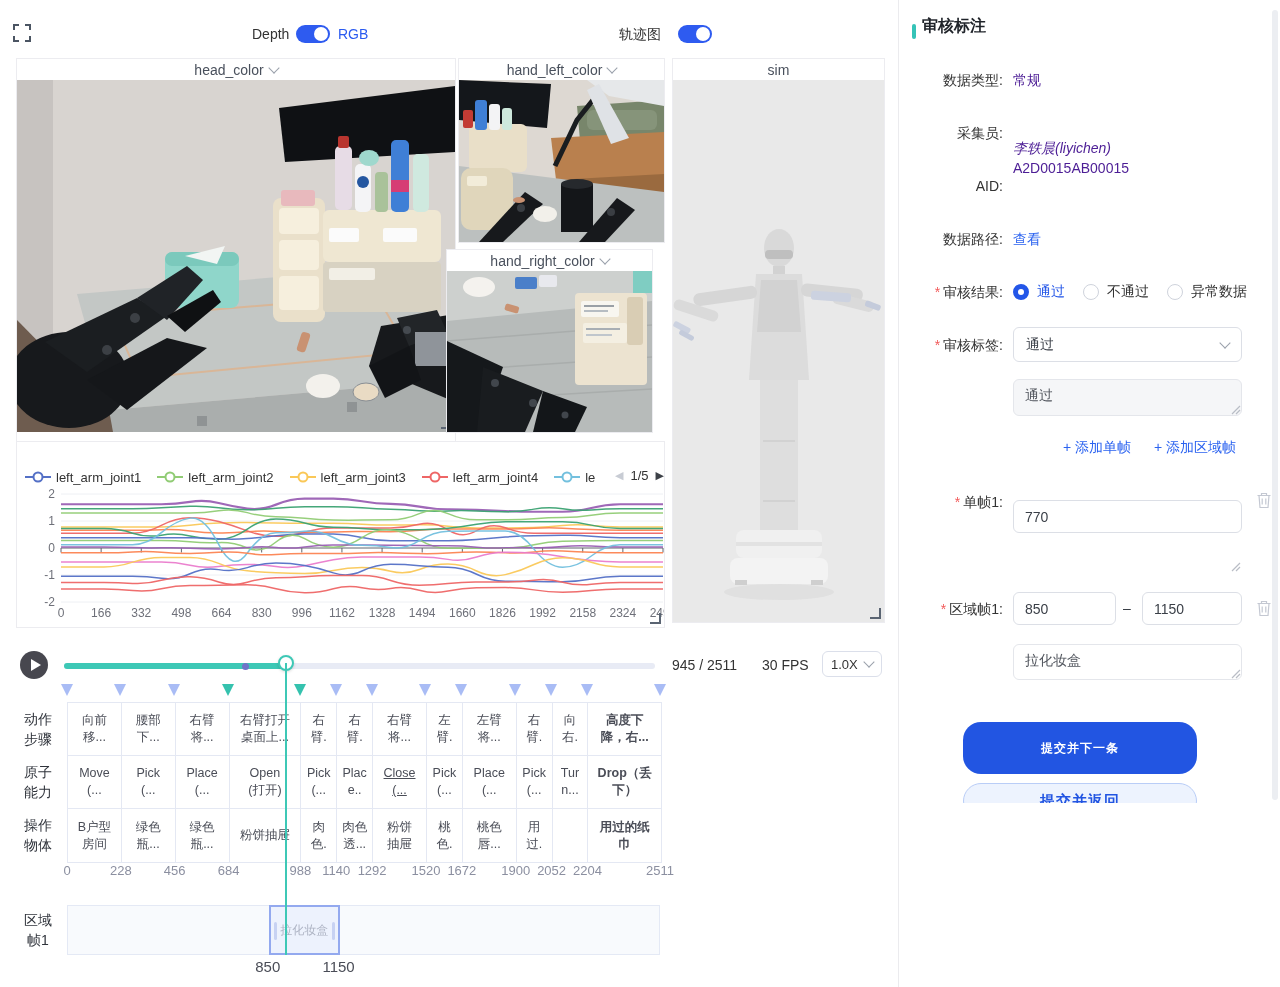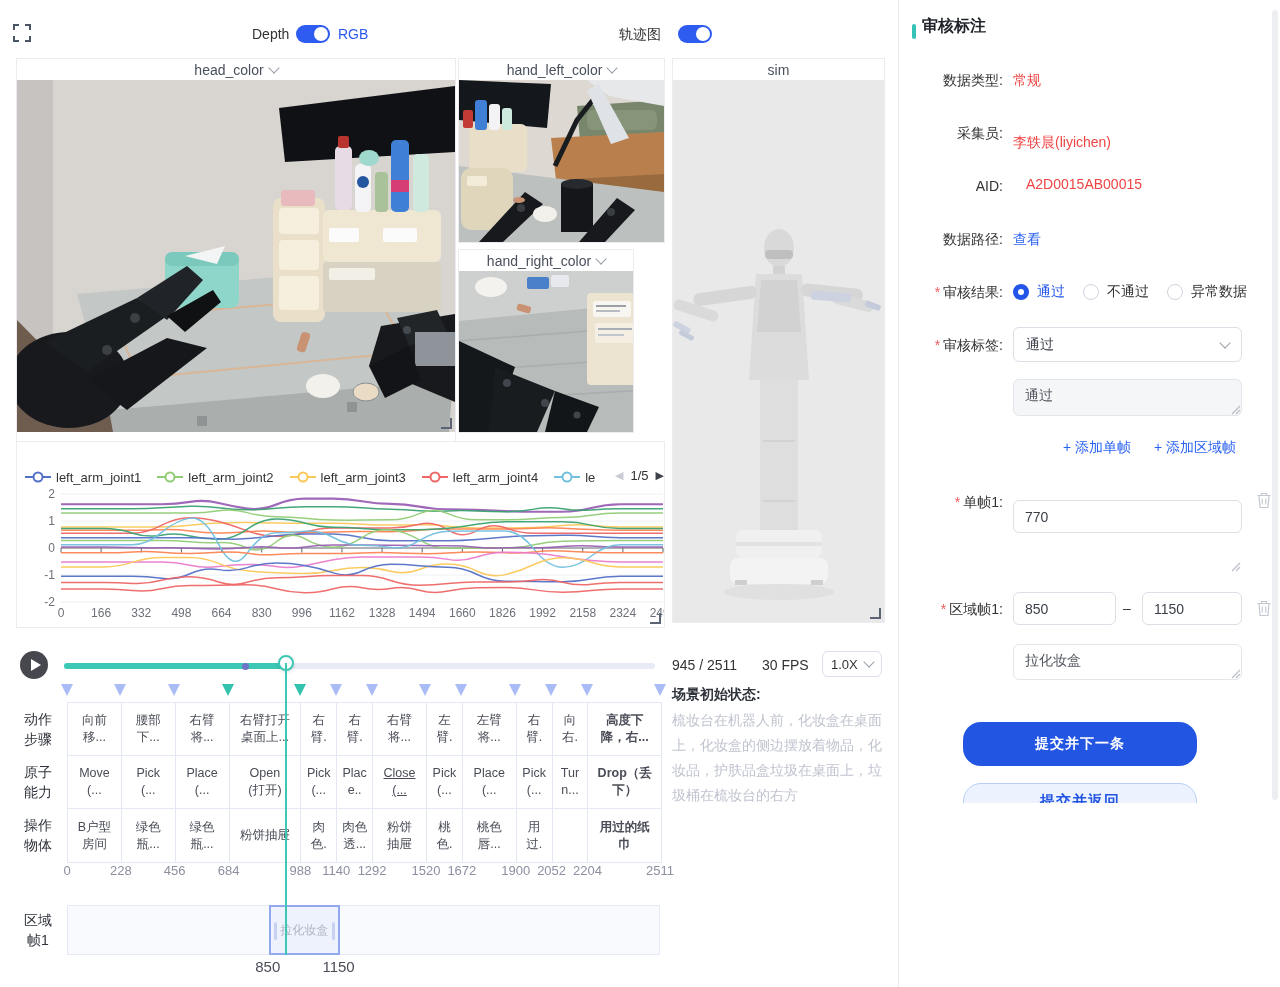--- a/index.html
+++ b/index.html
@@ -61,38 +61,38 @@
              box-sizing:border-box;display:flex;align-items:center;justify-content:center;cursor:pointer;}
   .seg-handle{position:absolute;top:15px;width:3px;height:18px;border-radius:2px;background:#c7d2f3;}
   .seg-label{font-size:12px;color:#aeb4c4;}
   .regtick{position:absolute;top:958px;width:44px;text-align:center;font-size:15px;color:#4a4d57;}
   
   .divider{position:absolute;left:898px;top:0;width:1px;height:987px;background:#ebebee;}
   #review{position:absolute;left:899px;top:0;width:375px;height:803px;overflow:hidden;}
   .rp-titlebar{position:absolute;left:13px;top:24px;width:4px;height:15px;border-radius:2px;background:#35c3b7;}
   .rp-title{position:absolute;left:23px;top:16px;font-size:16px;font-weight:bold;color:#1f2329;}
   .flabel{position:absolute;left:0px;width:104px;text-align:right;font-size:14px;color:#333;}
-  .fvalue{position:absolute;left:114px;font-size:14px;color:#ef4444;}
+  .fvalue{position:absolute;left:114px;font-size:14px;color:#4c1d95;}
   .req{color:#f25a5a;margin-right:3px;}
   .link{color:#2a62f0;cursor:pointer;}
   .radio{width:16px;height:16px;border-radius:50%;box-sizing:border-box;background:#fff;flex:none;}
   .radio.on{border:5px solid #2356e8;} .radio.off{border:1px solid #cfd3dc;}
   .radiorow{position:absolute;left:114px;display:flex;align-items:center;gap:7px;font-size:14px;}
   .selbox{position:absolute;left:114px;width:229px;height:35px;border:1px solid #dcdfe6;border-radius:6px;
           background:#fff;box-sizing:border-box;display:flex;align-items:center;justify-content:space-between;
           padding:0 12px;font-size:14px;color:#3a3f47;cursor:pointer;}
   .ta{position:absolute;left:114px;width:229px;border:1px solid #e4e6eb;border-radius:6px;box-sizing:border-box;
       font-size:14px;color:#52565e;padding:7px 11px;font-family:inherit;background:#fff;}
   .ta.gray{background:#f5f6f8;}
   .rsz{position:absolute;width:10px;height:10px;}
   .inp{position:absolute;height:33px;border:1px solid #dcdfe6;border-radius:6px;font-size:14px;color:#3a3f47;
        padding:0 11px;box-sizing:border-box;background:#fff;font-family:inherit;outline:none;}
   .trash{position:absolute;left:357px;cursor:pointer;}
-  .btn-primary{position:absolute;left:64px;width:234px;height:44px;border-radius:18px;background:#2255e2;
-               color:#fff;font-size:14px;font-weight:600;display:flex;align-items:center;justify-content:center;
+  .btn-primary{position:absolute;left:64px;width:234px;height:52px;border-radius:18px;background:#2255e2;
+               color:#fff;font-size:12px;font-weight:600;display:flex;align-items:center;justify-content:center;
                cursor:pointer;letter-spacing:1px;}
   .btn-secondary{position:absolute;left:64px;width:234px;height:36px;border-radius:18px;background:#edf3fe;
                border:1px solid #b9cdf7;box-sizing:border-box;color:#2255e2;font-size:15px;font-weight:600;
                display:flex;align-items:center;justify-content:center;cursor:pointer;letter-spacing:1px;}
   .scrollthumb{position:absolute;left:1272px;top:10px;width:6px;height:790px;border-radius:3px;background:#eceef2;}
 </style>
 </head>
 <body>
 
 <div id="app">
@@ -197,21 +197,21 @@
         <polygon points="120,162 158,118 176,130 146,162" fill="#17191c"></polygon>
         <circle cx="62" cy="128" r="4" fill="#3a3e43"></circle>
           <circle cx="152" cy="132" r="4" fill="#3a3e43"></circle>
         <ellipse cx="86" cy="134" rx="12" ry="8" fill="#f2f0ea"></ellipse>
         <ellipse cx="60" cy="120" rx="6" ry="3" fill="#c99272"></ellipse>
       </svg>
     </div>
   </div>
 
   
-  <div class="panel" style="left:458px;top:249px;width:176px;height:184px;">
+  <div class="panel" style="left:446px;top:249px;width:207px;height:184px;">
     <div class="ptitle">
       <span>hand_right_color</span>
       <span class="chev"></span>
     </div>
     <div class="pbody" style="height:161px;">
       <svg width="205" height="161" viewBox="0 0 205 161" preserveAspectRatio="none">
         <rect width="205" height="161" fill="#b7bbba"></rect>
         <polygon points="0,0 205,0 205,30 0,50" fill="#cdd0ce"></polygon>
         <path d="M0,70 L205,54 M0,100 L205,86 M0,130 L205,118" stroke="#a9adac" stroke-width="1.5"></path>
         <ellipse cx="32" cy="16" rx="16" ry="10" fill="#f4f2ee"></ellipse>
@@ -473,24 +473,20 @@
 唇...</div>
         <div class="tcell" style="width: 35.8965px;">用
 过.</div>
         <div class="tcell" style="width: 35.8965px;"></div>
         <div class="tcell" style="width: 72.5014px;">用过的纸
 巾</div>
       </div>
     </div>
 
   
-  <div class="abs" style="left:672px;top:686px;width:218px;">
-    <div class="scene-title">场景初始状态:</div>
-    <div class="scene-body">梳妆台在机器人前，化妆盒在桌面上，化妆盒的侧边摆放着物品，化妆品，护肤品盒垃圾在桌面上，垃圾桶在梳妆台的右方</div>
-  </div>
 
   
   <div class="rowlabel" style="top:905px;height:50px;">区域
 帧1</div>
   <div class="regionbar">
     <div class="regionseg" id="region-seg" style="left: 200.737px; width: 70.8483px;">
       <div class="seg-handle" style="left:3px;"></div>
       <span class="seg-label" id="region-seg-label">拉化妆盒</span>
       <div class="seg-handle" style="right:3px;"></div>
     </div>
@@ -501,24 +497,24 @@
   
   <div class="divider"></div>
   <div id="review">
     <div class="rp-titlebar"></div>
     <div class="rp-title">审核标注</div>
 
     <div class="flabel" style="top:72px;">数据类型:</div>
     <div class="fvalue" style="top:72px;">常规</div>
 
     <div class="flabel" style="top:125px;">采集员:</div>
-    <div class="fvalue" style="top:134px;">李轶晨(liyichen)</div>
+    <div class="fvalue" style="top:140px;font-style:italic;">李轶晨(liyichen)</div>
 
     <div class="flabel" style="top:178px;">AID:</div>
-    <div class="fvalue" style="top:176px;margin-left:13px;">A2D0015AB00015</div>
+    <div class="fvalue" style="top:160px;">A2D0015AB00015</div>
 
     <div class="flabel" style="top:231px;">数据路径:</div>
     <div class="fvalue link" style="top:231px;">查看</div>
 
     <div class="flabel" style="top:284px;">
       <span class="req">*</span><span>审核结果:</span>
     </div>
     <div class="radiorow" style="top:283px;gap:8px;">
       <span class="radio on"></span>
       <span style="color:#2356e8;">通过</span>

